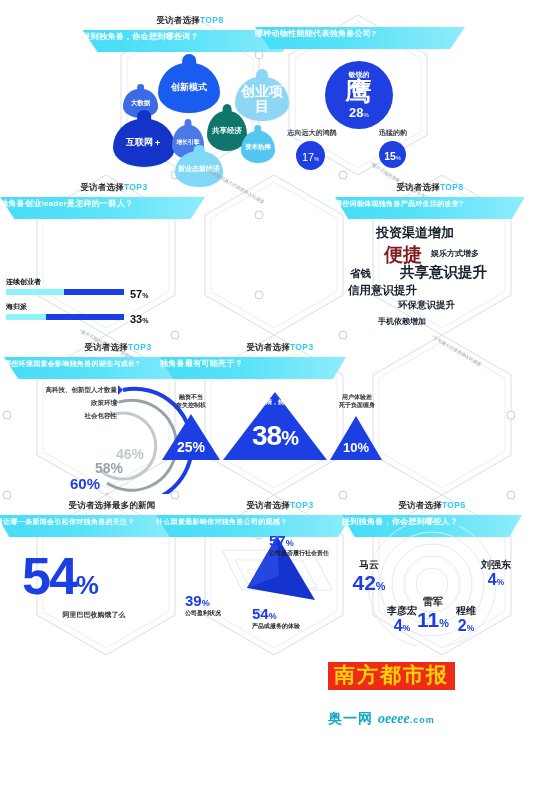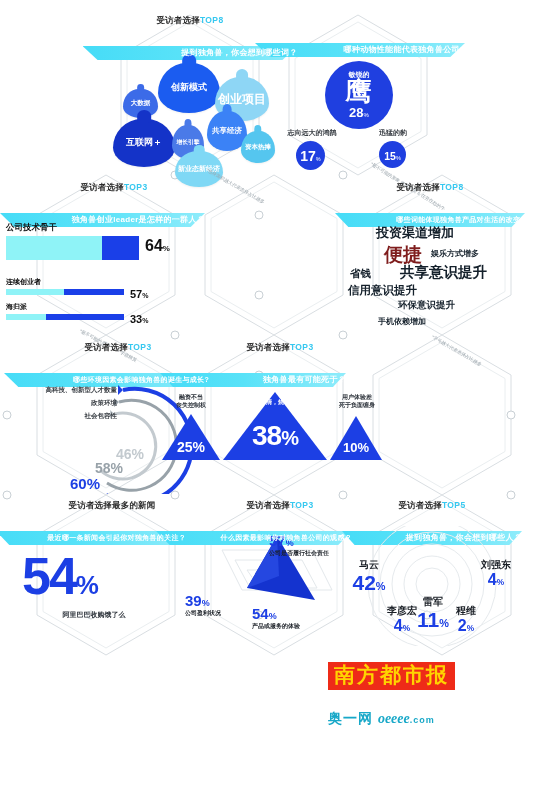--- a/index.html
+++ b/index.html
@@ -13,22 +13,22 @@
   .hexbg{position:absolute;left:0;top:0;width:540px;height:787px;pointer-events:none;}
   .cell{position:absolute;width:270px;height:240px;}
 
   
   .eyebrow{
     text-align:center;font-size:8.5px;font-weight:bold;letter-spacing:.2px;
     color:#2b2b2b;white-space:nowrap;
   }
   .eyebrow .top{color:#36c8f0;font-weight:bold;letter-spacing:.4px;}
   .qbanner{
-    position:relative;margin:19px auto 0;height:14px;line-height:14px;
-    text-align:right;color:#ffffff;font-size:8px;font-weight:bold;
+    position:relative;margin:3px auto 0;height:22px;line-height:14px;
+    text-align:left;color:#ffffff;font-size:8px;font-weight:bold;
     letter-spacing:.3px;white-space:nowrap;
   }
   .qbanner .shape{
     position:absolute;left:0;top:0;right:0;bottom:0;
     background:linear-gradient(90deg,#46dcf7 0%,#58e2f8 45%,#8fecfb 100%);
     clip-path:polygon(0 0,100% 0,93% 100%,7% 100%);
     z-index:0;
   }
   .qbanner span{position:relative;z-index:1;}
   .note-rot{
@@ -159,33 +159,33 @@
       <span>受访者选择</span><span class="top">TOP8</span>
     </div>
     <div class="qbanner" style="width:215px;">
       <i class="shape"></i>
       <span>提到独角兽，你会想到哪些词？</span>
     </div>
 
     <div class="bubble" style="left:103px;top:48px;width:62px;height:50px;background:#1b5cf0;font-size:9px;">
       <span>创新模式</span>
     </div>
-    <div class="bubble" style="left:160px;top:62px;width:54px;height:44px;background:#8ed6f5;font-size:12px;">
+    <div class="bubble" style="left:180px;top:62px;width:54px;height:44px;background:#8ed6f5;font-size:14px;">
       <span>创业项目</span>
     </div>
     <div class="bubble" style="left:68px;top:74px;width:35px;height:29px;background:#3c6be8;font-size:6.5px;">
       <span>大数据</span>
     </div>
     <div class="bubble" style="left:58px;top:104px;width:62px;height:48px;background:#1433c8;font-size:9px;">
       <span>互联网＋</span>
     </div>
     <div class="bubble" style="left:117px;top:110px;width:32px;height:34px;background:#4a7ae8;font-size:5.8px;">
       <span>增长引擎</span>
     </div>
-    <div class="bubble" style="left:152px;top:96px;width:40px;height:40px;background:#3b82f6;font-size:7.5px;">
+    <div class="bubble" style="left:152px;top:96px;width:40px;height:40px;background:#0f766e;font-size:7.5px;">
       <span>共享经济</span>
     </div>
     <div class="bubble" style="left:186px;top:116px;width:34px;height:32px;background:#55c6ef;font-size:6.5px;">
       <span>资本热捧</span>
     </div>
     <div class="bubble" style="left:120px;top:136px;width:48px;height:36px;background:#7fd8f5;font-size:7px;">
       <span>新业态新经济</span>
     </div>
 
     <div class="note-rot" style="left:152px;top:152px;transform:rotate(30deg);">*色块面积越大代表选择占比越多</div>
@@ -204,21 +204,21 @@
       <div style="font-size:7px;font-weight:bold;margin-bottom:-1px;">敏锐的</div>
       <div style="font-size:26px;font-weight:bold;line-height:.95;letter-spacing:1px;">鹰</div>
       <div style="line-height:1;margin-top:1px;">
         <span style="font-size:13px;font-weight:bold;text-align:right;">28</span><span style="font-size:6px;">%</span>
       </div>
     </div>
 
     <div class="lbl-dark" style="left:47px;top:113px;width:80px;">志向远大的鸿鹄</div>
     <div class="circ" style="left:71px;top:126px;width:29px;height:29px;">
       <div style="line-height:1;">
-        <span style="font-size:14px;font-weight:bold;">17</span><span style="font-size:5.5px;">%</span>
+        <span style="font-size:11px;font-weight:normal;">17</span><span style="font-size:5.5px;">%</span>
       </div>
     </div>
 
     <div class="lbl-dark" style="left:130px;top:113px;width:76px;">迅猛的豹</div>
     <div class="circ" style="left:154px;top:126px;width:27px;height:27px;">
       <div style="line-height:1;">
         <span style="font-size:10.5px;font-weight:bold;">15</span><span style="font-size:5.5px;">%</span>
       </div>
     </div>
 
@@ -227,29 +227,20 @@
 
   <div class="cell" style="left:-20px;top:182px;width:250px;height:150px;">
     <div class="eyebrow" style="padding-left:18px;">
       <span>受访者选择</span><span class="top">TOP3</span>
     </div>
     <div class="qbanner" style="width:205px;margin-left:20px;">
       <i class="shape"></i>
       <span>独角兽创业leader是怎样的一群人？</span>
     </div>
 
-    <div class="barrow" style="left:26px;top:40px;width:200px;">
-      <div class="barlabel">公司技术骨干</div>
-      <div class="bartrack" style="width:133px;height:24px;">
-        <div class="barfill" style="width:37px;"></div>
-      </div>
-      <div class="barval" style="left:139px;top:15px;">
-        <span style="font-size:16px;">64</span><span style="font-size:8px;">%</span>
-      </div>
-    </div>
 
     <div class="barrow" style="left:26px;top:95px;width:200px;">
       <div class="barlabel" style="font-size:7px;">连续创业者</div>
       <div class="bartrack" style="width:118px;height:6px;">
         <div class="barfill" style="width:60px;"></div>
       </div>
       <div class="barval" style="left:124px;top:7px;">
         <span style="font-size:11px;">57</span><span style="font-size:7px;">%</span>
       </div>
     </div>

